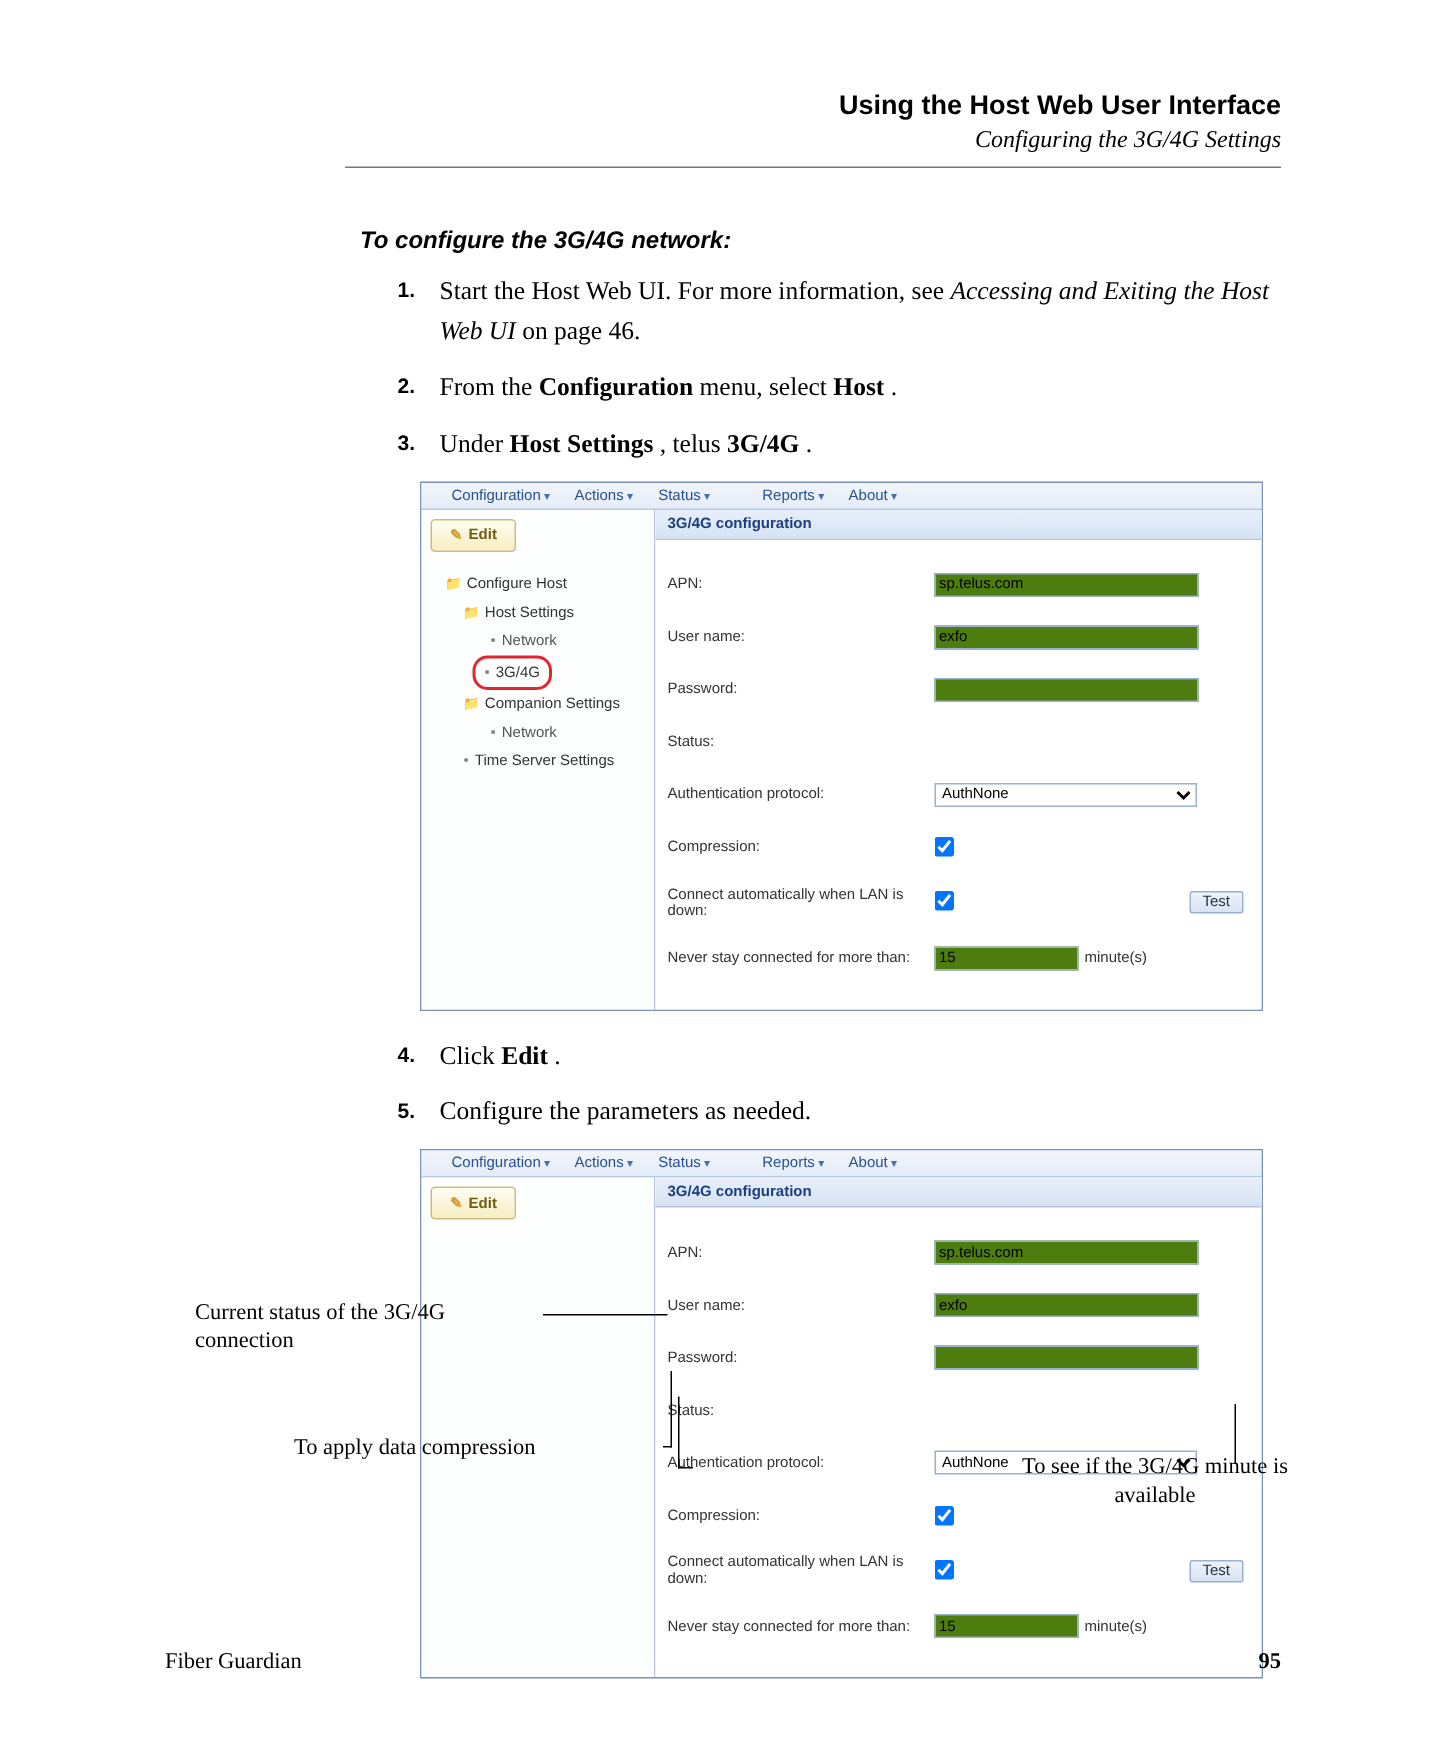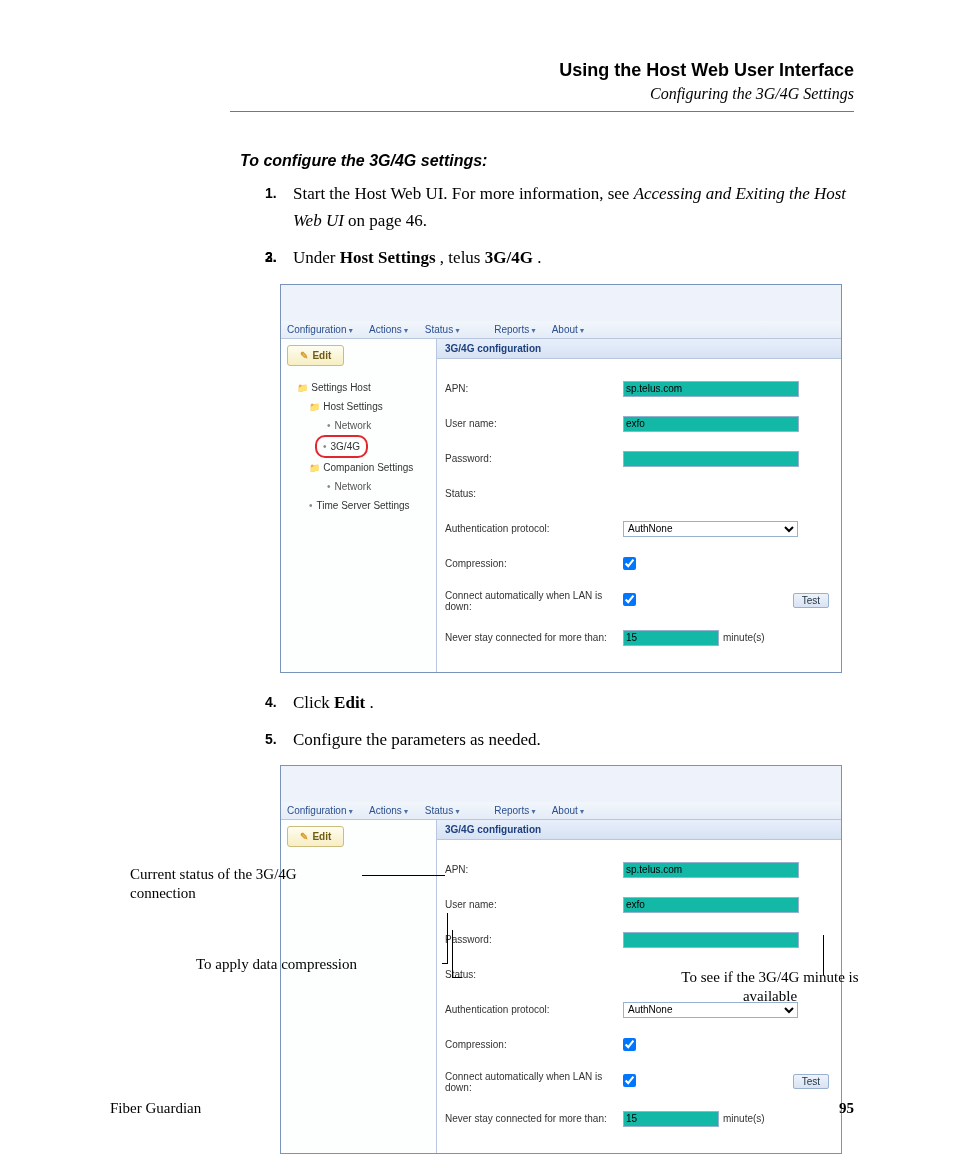--- a/index.html
+++ b/index.html
@@ -70,23 +70,22 @@
     border: 1px solid #7a93b8;
     background: #eef3fb;
     font-family: Tahoma, Arial, sans-serif;
     font-size: 10px;
     color: #333;
     position: relative;
   }
   .ui-menu {
     background: linear-gradient(#f2f6fc,#e4ecf7);
     border-bottom: 1px solid #b8c7de;
-    padding: 3px 6px;
+    padding: 3px 20px;
     color: #2a4f8f;
-    margin-top: 36px;
   }
   .ui-menu span { margin-right: 14px; white-space: nowrap; }
   .ui-menu span::after { content: " \25BE"; font-size: 8px; color: #4a6fa8; }
   .ui-body {
     display: flex;
   }
   .ui-left {
     width: 155px;
     background: #fdfefe;
     border-right: 1px solid #b8c7de;
@@ -141,21 +140,21 @@
   .form-row .lbl {
     width: 178px;
     color: #333;
   }
   .form-row .val input[type=text] {
     width: 170px;
     font-size: 10px;
     padding: 0 2px;
     border: 1px solid #9ab0cf;
     height: 14px;
-    background: #14b8a6;
+    background: #4d7c0f;
   }
   .form-row .val input.short { width: 90px; }
   .form-row .val select {
     width: 175px;
     font-size: 10px;
     border: 1px solid #9ab0cf;
     height: 16px;
     background: #fff;
   }
   .form-row .val input[type=checkbox] {
@@ -218,35 +217,42 @@
 </head>
 <body>
 
 <div class="page">
 
   <div class="header">
     <h1>Using the Host Web User Interface</h1>
     <p class="subtitle">Configuring the 3G/4G Settings</p>
   </div>
 
-  <div class="section-heading">To configure the 3G/4G settings:</div>
+  <div class="section-heading">To configure the 3G/4G network:</div>
 
   <ol class="steps">
 
     <li>
       <span class="num">1.</span>
       <span class="nowrap-join">
         <span>Start the Host Web UI. For more information, see </span>
         <span class="em">Accessing and Exiting the Host Web UI</span>
         <span> on page 46.</span>
       </span>
     </li>
 
     <li>
       <span class="num">2.</span>
+      <span class="nowrap-join">
+        <span>From the </span>
+        <span class="b">Configuration</span>
+        <span> menu, select </span>
+        <span class="b">Host</span>
+        <span>.</span>
+      </span>
     </li>
 
     <li>
       <span class="num">3.</span>
       <span class="nowrap-join">
         <span>Under </span>
         <span class="b">Host Settings</span>
         <span>, telus </span>
         <span class="b">3G/4G</span>
         <span>.</span>
@@ -259,21 +265,21 @@
       <span>Configuration</span>
       <span>Actions</span>
       <span>Status</span>
       <span style="margin-left:18px">Reports</span>
       <span>About</span>
     </div>
     <div class="ui-body">
       <div class="ui-left">
         <div class="edit-btn">Edit</div>
         <div class="tree">
-          <div class="node folder-icon">Settings Host</div>
+          <div class="node folder-icon">Configure Host</div>
           <div class="node lvl1 folder-icon">Host Settings</div>
           <div class="node lvl2 file-icon">Network</div>
           <div><span class="highlight file-icon">3G/4G</span></div>
           <div class="node lvl1 folder-icon">Companion Settings</div>
           <div class="node lvl2 file-icon">Network</div>
           <div class="node lvl1 file-icon">Time Server Settings</div>
         </div>
       </div>
       <div class="ui-right">
         <div class="panel-title">3G/4G configuration</div>

